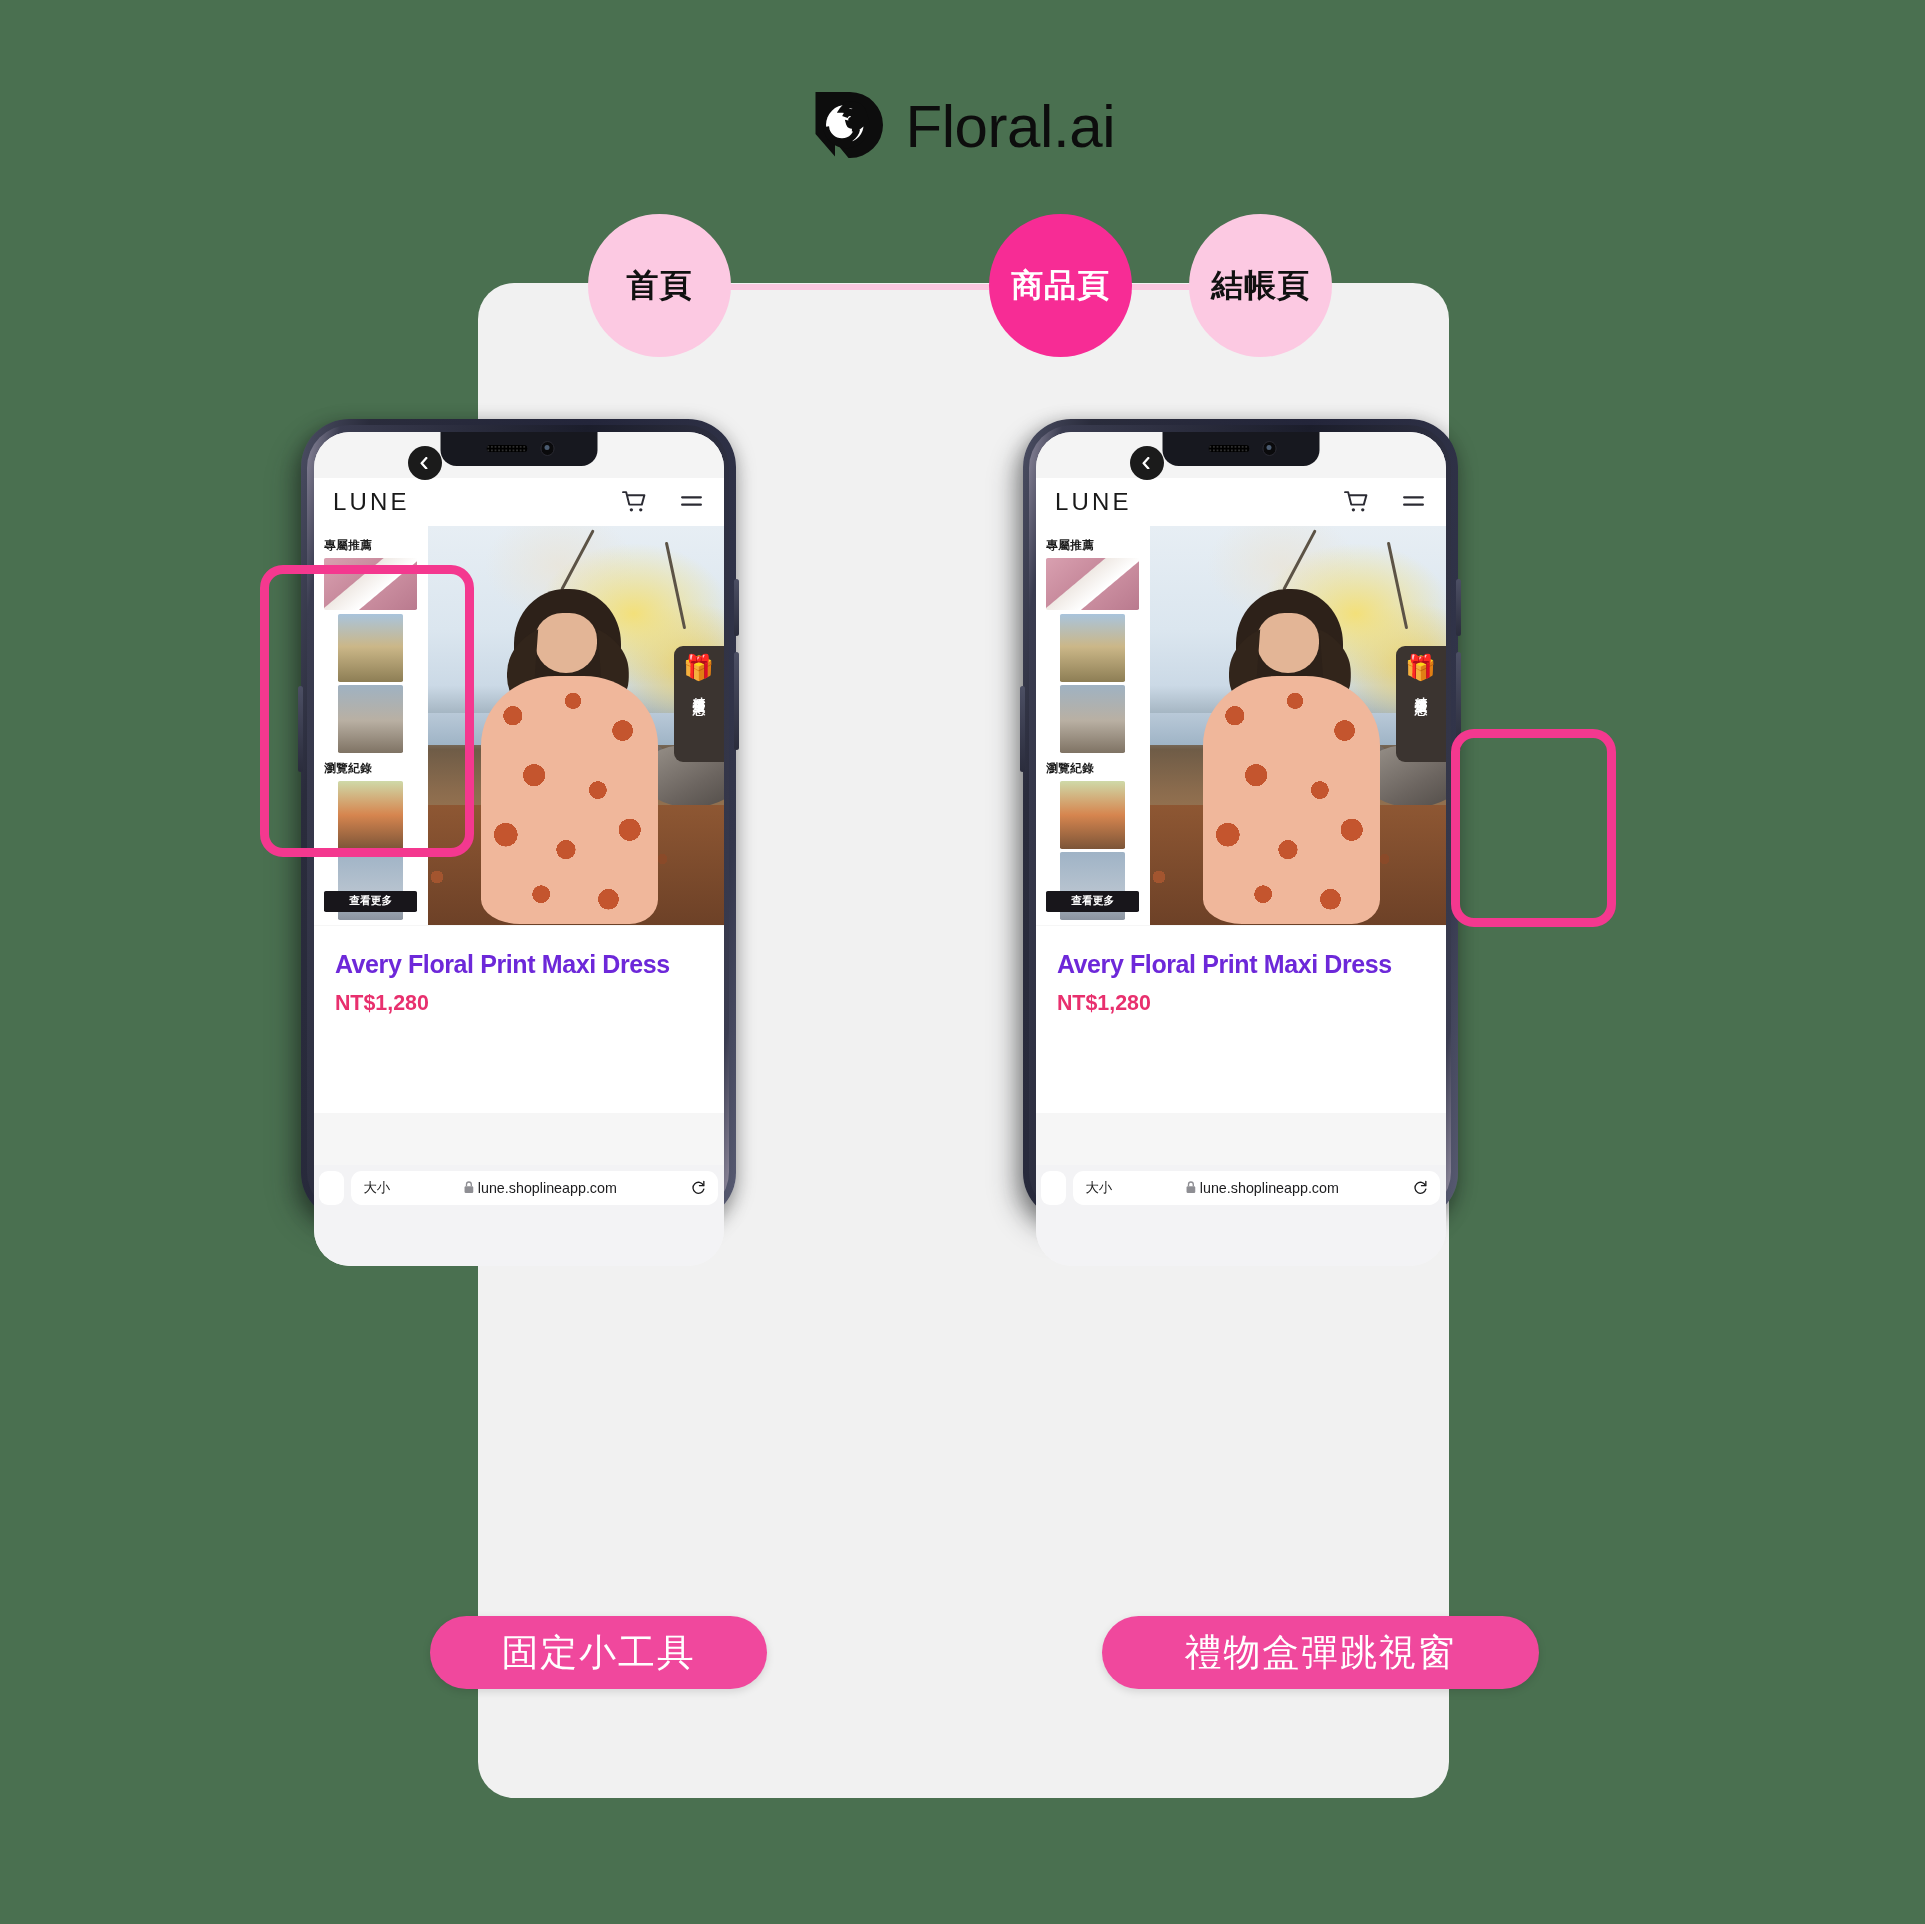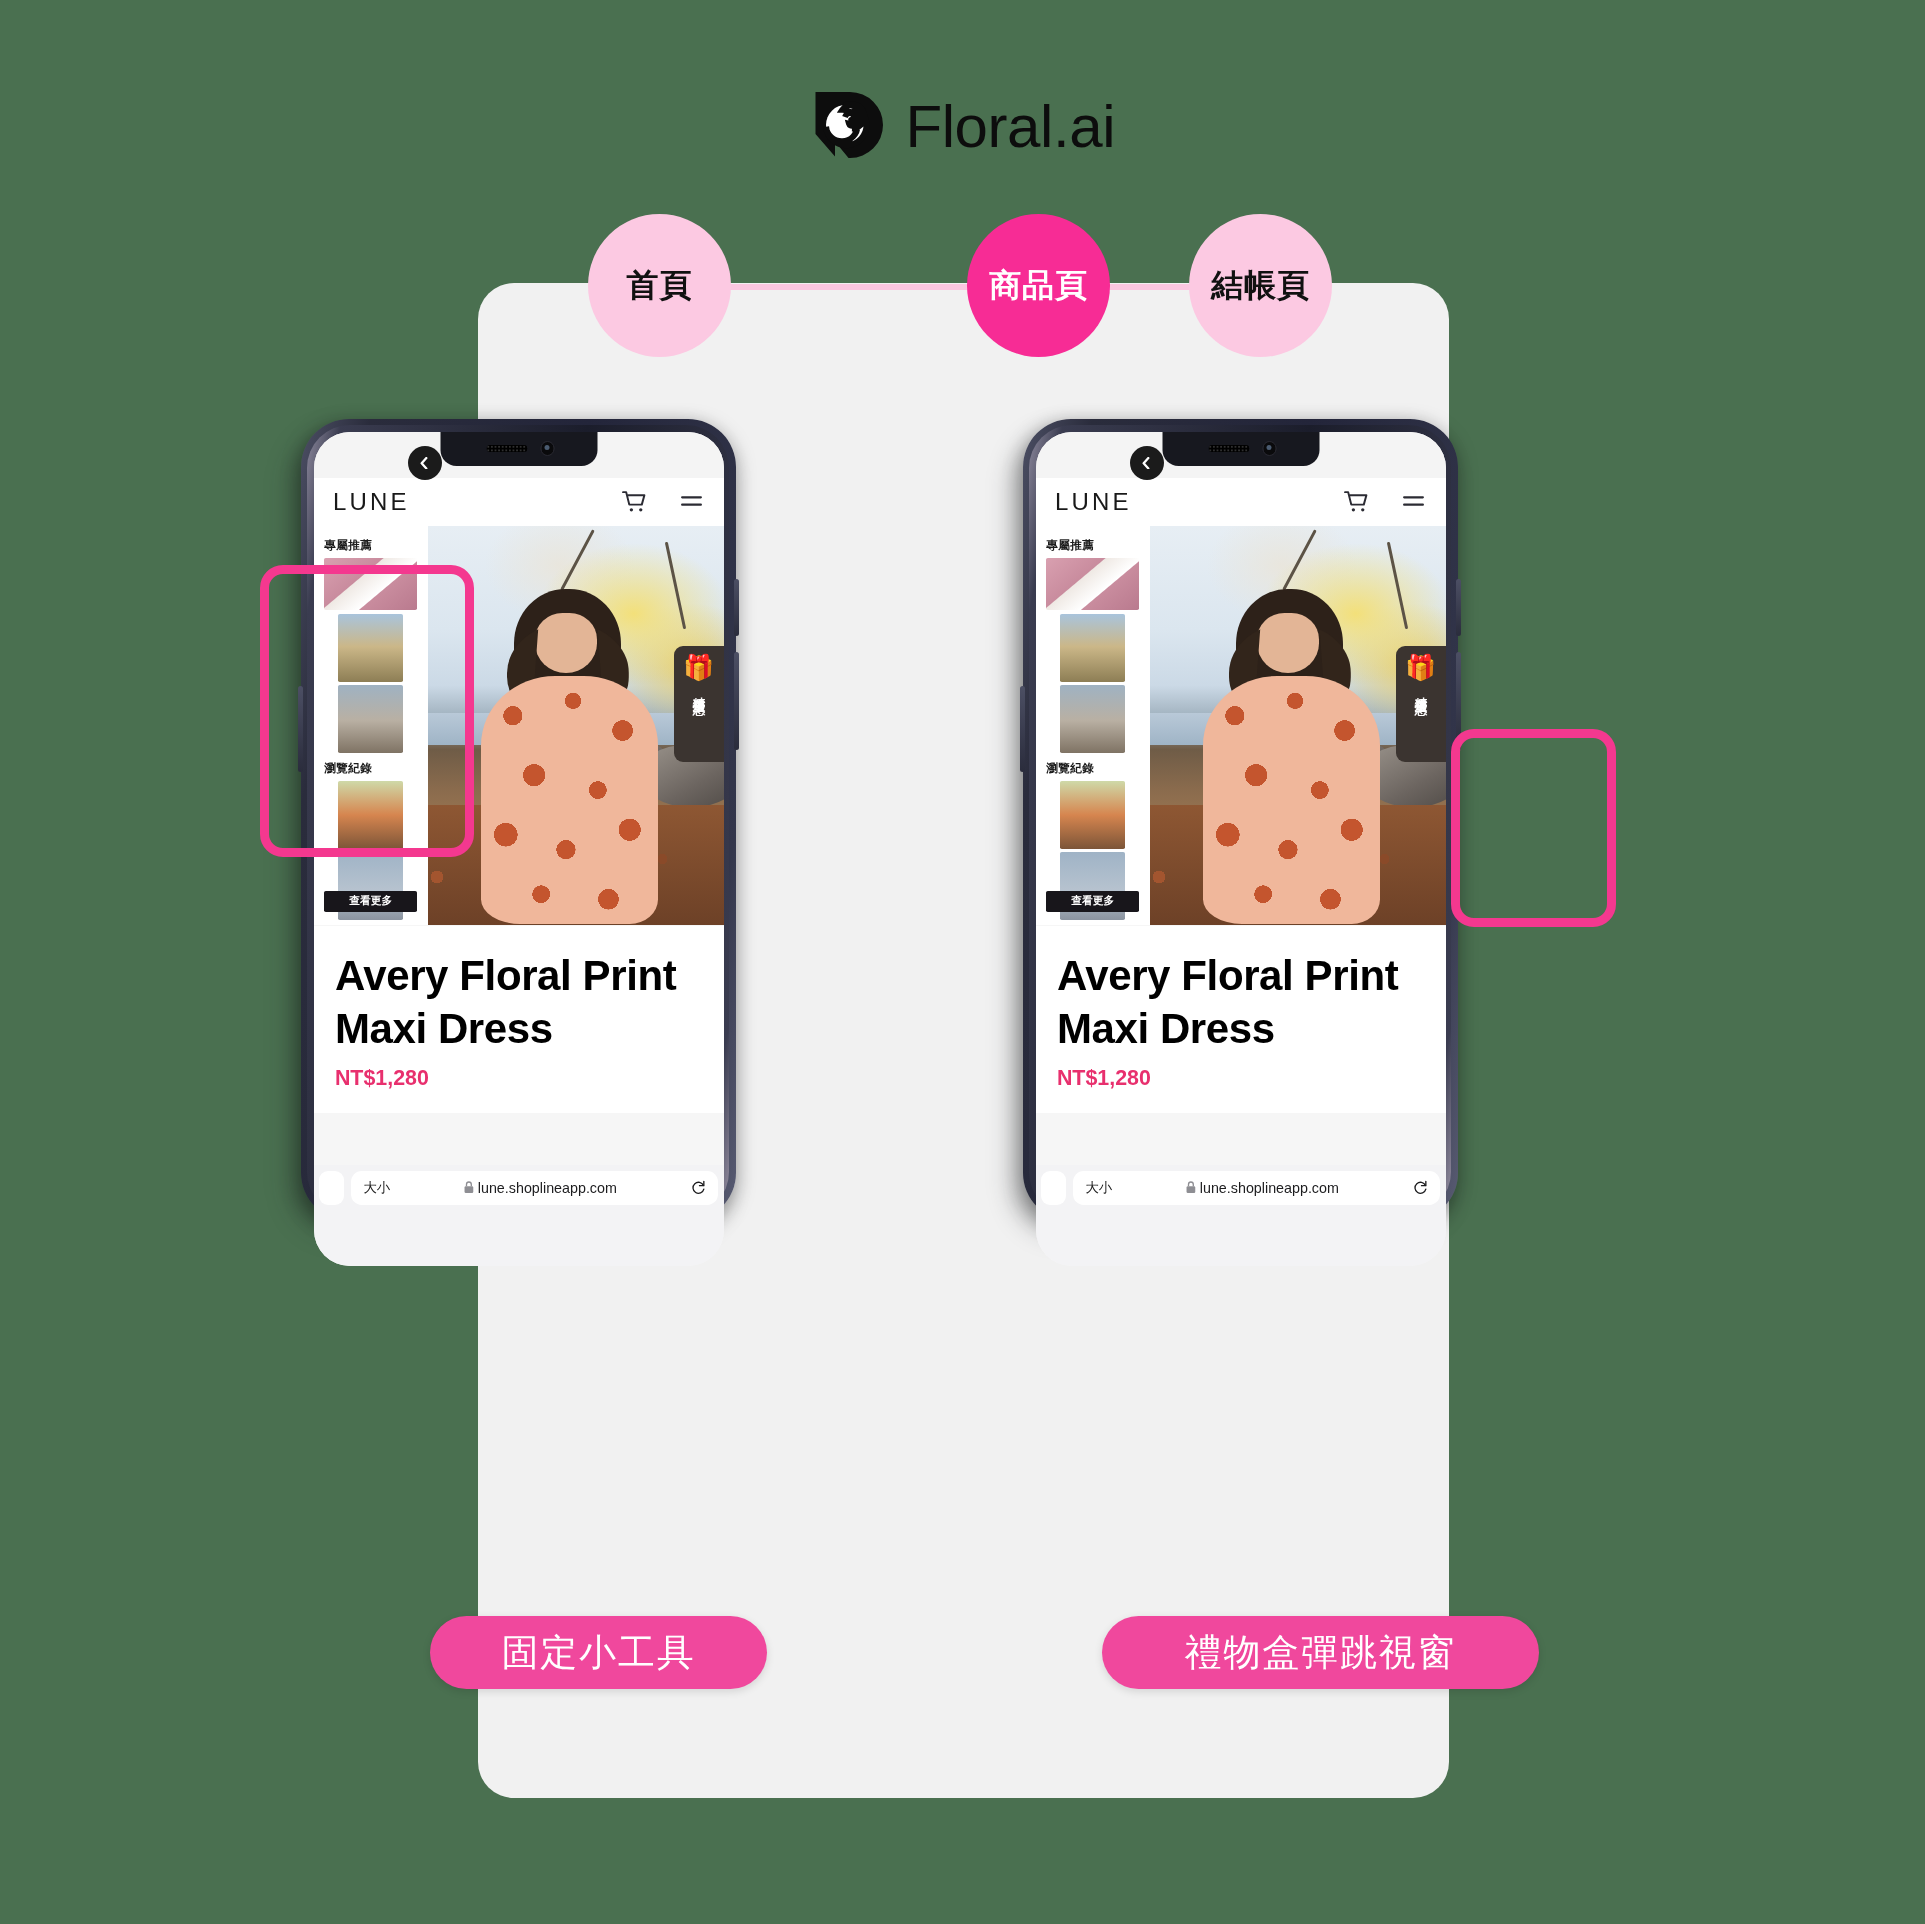--- a/index.html
+++ b/index.html
@@ -35,21 +35,21 @@
   }
   .pill {
     position: absolute; top: 0; width: 143px; height: 143px; border-radius: 50%;
     display: flex; align-items: center; justify-content: center;
     background: #fcc9e2; color: #111;
     font-size: 32px; font-weight: 700; letter-spacing: 0.9px;
     font-family: "DejaVu Sans", "Liberation Sans", sans-serif;
   }
   .pill.p0 { left: 0px; }
   .pill.p1 { left: 200px; }
-  .pill.p2 { left: 379px; background: #f72c95; color: #fff; }
+  .pill.p2 { left: 401px; background: #f72c95; color: #fff; }
   .pill.p3 { left: 601px; }
 
   
   .phone {
     position: absolute; top: 419px; width: 435px; height: 802px;
   }
   .phone.left  { left: 301px; }
   .phone.right { left: 1023px; }
 
   .phone-shadow {
@@ -232,21 +232,21 @@
     writing-mode: vertical-rl; letter-spacing: 1.8px;
     font-family: "DejaVu Sans", "Liberation Sans", sans-serif;
   }
 
   
   .pinfo {
     position: absolute; left: 0; top: 494px; width: 100%; height: 187px;
     background: #fff; padding: 23px 21.4px 0 21.4px;
   }
   .ptitle {
-    font-size: 42px; font-weight: 700; line-height: 1.27; color: #000000;
+    font-size: 25px; font-weight: 700; line-height: 1.27; color: #6d28d9;
     letter-spacing: -0.4px;
   }
   .pprice { margin-top: 10.7px; font-size: 21.4px; font-weight: 700; color: #e8306e; }
 
   
   .urlbar {
     position: absolute; left: 0; bottom: 55px; width: 100%; height: 46px;
     background: #f3f3f5; display: flex; align-items: center; gap: 7.1px; padding: 0 5.3px;
     z-index: 14;
   }

